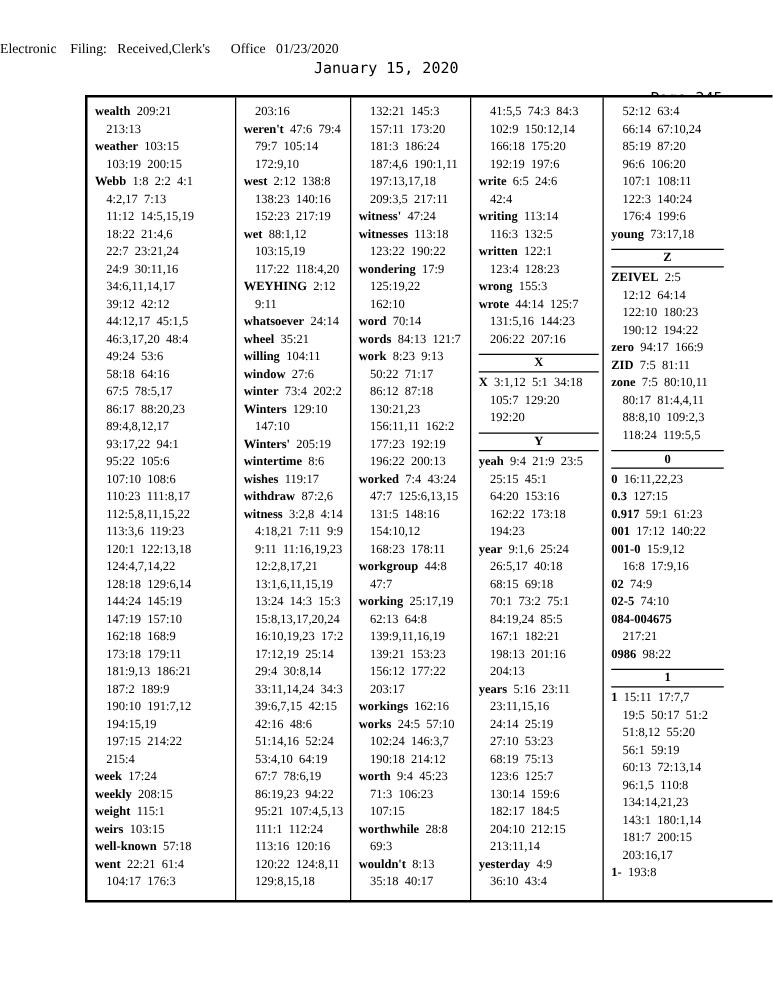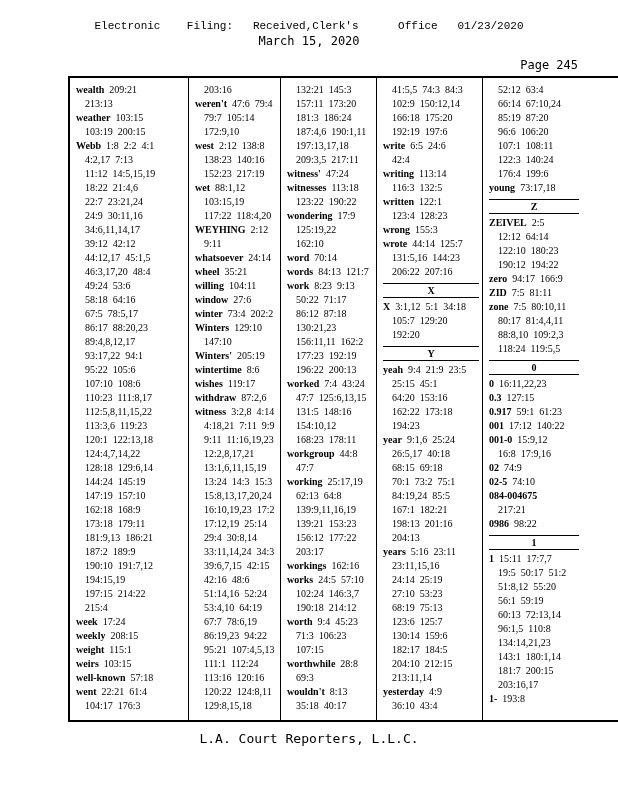--- a/index.html
+++ b/index.html
@@ -2,22 +2,22 @@
 <html><head>
 <meta charset="utf-8">
 <style>
   * { margin:0; padding:0; box-sizing:border-box; }
   html,body { background:#fff; }
   body {
     width:618px; height:800px; position:relative; overflow:hidden;
     font-family:"Liberation Serif", serif; color:#000;
   }
   .top1 {
-    font-family:Liberation Mono, monospace; font-size:11px;
-    text-align:center; padding-top:20px; white-space:pre;
+    font-family:Liberation Serif, serif; font-size:11px;
+    padding-top:33px; white-space:pre;
   }
   .top2 {
     font-family:"DejaVu Sans Mono", monospace; font-size:12px;
     text-align:center; white-space:pre; margin-top:2px;
   }
   .pageno {
     font-family:"DejaVu Sans Mono", monospace; font-size:12px;
     text-align:right; padding-right:40px; margin-top:10px;
   }
   .box {
@@ -46,25 +46,24 @@
     font-family:"DejaVu Sans Mono", monospace; font-size:13px;
   }
   .footer1 { top:731px; }
   .footer2 { top:748px; }
 </style>
 </head>
 <body>
 
 <div class="page">
   <div class="top1">Electronic    Filing:   Received,Clerk's      Office   01/23/2020</div>
-  <div class="top2">March 15, 2020</div>
+  <div class="top2">January 15, 2020</div>
   <div class="pageno">Page 245</div>
 
   <div class="box">
     <div class="col c0"><div class="entry"><b>wealth</b>  209:21</div><div class="cont">213:13</div><div class="entry"><b>weather</b>  103:15</div><div class="cont">103:19  200:15</div><div class="entry"><b>Webb</b>  1:8  2:2  4:1</div><div class="cont">4:2,17  7:13</div><div class="cont">11:12  14:5,15,19</div><div class="cont">18:22  21:4,6</div><div class="cont">22:7  23:21,24</div><div class="cont">24:9  30:11,16</div><div class="cont">34:6,11,14,17</div><div class="cont">39:12  42:12</div><div class="cont">44:12,17  45:1,5</div><div class="cont">46:3,17,20  48:4</div><div class="cont">49:24  53:6</div><div class="cont">58:18  64:16</div><div class="cont">67:5  78:5,17</div><div class="cont">86:17  88:20,23</div><div class="cont">89:4,8,12,17</div><div class="cont">93:17,22  94:1</div><div class="cont">95:22  105:6</div><div class="cont">107:10  108:6</div><div class="cont">110:23  111:8,17</div><div class="cont">112:5,8,11,15,22</div><div class="cont">113:3,6  119:23</div><div class="cont">120:1  122:13,18</div><div class="cont">124:4,7,14,22</div><div class="cont">128:18  129:6,14</div><div class="cont">144:24  145:19</div><div class="cont">147:19  157:10</div><div class="cont">162:18  168:9</div><div class="cont">173:18  179:11</div><div class="cont">181:9,13  186:21</div><div class="cont">187:2  189:9</div><div class="cont">190:10  191:7,12</div><div class="cont">194:15,19</div><div class="cont">197:15  214:22</div><div class="cont">215:4</div><div class="entry"><b>week</b>  17:24</div><div class="entry"><b>weekly</b>  208:15</div><div class="entry"><b>weight</b>  115:1</div><div class="entry"><b>weirs</b>  103:15</div><div class="entry"><b>well-known</b>  57:18</div><div class="entry"><b>went</b>  22:21  61:4</div><div class="cont">104:17  176:3</div></div>
     <div class="col c1"><div class="cont">203:16</div><div class="entry"><b>weren't</b>  47:6  79:4</div><div class="cont">79:7  105:14</div><div class="cont">172:9,10</div><div class="entry"><b>west</b>  2:12  138:8</div><div class="cont">138:23  140:16</div><div class="cont">152:23  217:19</div><div class="entry"><b>wet</b>  88:1,12</div><div class="cont">103:15,19</div><div class="cont">117:22  118:4,20</div><div class="entry"><b>WEYHING</b>  2:12</div><div class="cont">9:11</div><div class="entry"><b>whatsoever</b>  24:14</div><div class="entry"><b>wheel</b>  35:21</div><div class="entry"><b>willing</b>  104:11</div><div class="entry"><b>window</b>  27:6</div><div class="entry"><b>winter</b>  73:4  202:2</div><div class="entry"><b>Winters</b>  129:10</div><div class="cont">147:10</div><div class="entry"><b>Winters'</b>  205:19</div><div class="entry"><b>wintertime</b>  8:6</div><div class="entry"><b>wishes</b>  119:17</div><div class="entry"><b>withdraw</b>  87:2,6</div><div class="entry"><b>witness</b>  3:2,8  4:14</div><div class="cont">4:18,21  7:11  9:9</div><div class="cont">9:11  11:16,19,23</div><div class="cont">12:2,8,17,21</div><div class="cont">13:1,6,11,15,19</div><div class="cont">13:24  14:3  15:3</div><div class="cont">15:8,13,17,20,24</div><div class="cont">16:10,19,23  17:2</div><div class="cont">17:12,19  25:14</div><div class="cont">29:4  30:8,14</div><div class="cont">33:11,14,24  34:3</div><div class="cont">39:6,7,15  42:15</div><div class="cont">42:16  48:6</div><div class="cont">51:14,16  52:24</div><div class="cont">53:4,10  64:19</div><div class="cont">67:7  78:6,19</div><div class="cont">86:19,23  94:22</div><div class="cont">95:21  107:4,5,13</div><div class="cont">111:1  112:24</div><div class="cont">113:16  120:16</div><div class="cont">120:22  124:8,11</div><div class="cont">129:8,15,18</div></div>
     <div class="col c2"><div class="cont">132:21  145:3</div><div class="cont">157:11  173:20</div><div class="cont">181:3  186:24</div><div class="cont">187:4,6  190:1,11</div><div class="cont">197:13,17,18</div><div class="cont">209:3,5  217:11</div><div class="entry"><b>witness'</b>  47:24</div><div class="entry"><b>witnesses</b>  113:18</div><div class="cont">123:22  190:22</div><div class="entry"><b>wondering</b>  17:9</div><div class="cont">125:19,22</div><div class="cont">162:10</div><div class="entry"><b>word</b>  70:14</div><div class="entry"><b>words</b>  84:13  121:7</div><div class="entry"><b>work</b>  8:23  9:13</div><div class="cont">50:22  71:17</div><div class="cont">86:12  87:18</div><div class="cont">130:21,23</div><div class="cont">156:11,11  162:2</div><div class="cont">177:23  192:19</div><div class="cont">196:22  200:13</div><div class="entry"><b>worked</b>  7:4  43:24</div><div class="cont">47:7  125:6,13,15</div><div class="cont">131:5  148:16</div><div class="cont">154:10,12</div><div class="cont">168:23  178:11</div><div class="entry"><b>workgroup</b>  44:8</div><div class="cont">47:7</div><div class="entry"><b>working</b>  25:17,19</div><div class="cont">62:13  64:8</div><div class="cont">139:9,11,16,19</div><div class="cont">139:21  153:23</div><div class="cont">156:12  177:22</div><div class="cont">203:17</div><div class="entry"><b>workings</b>  162:16</div><div class="entry"><b>works</b>  24:5  57:10</div><div class="cont">102:24  146:3,7</div><div class="cont">190:18  214:12</div><div class="entry"><b>worth</b>  9:4  45:23</div><div class="cont">71:3  106:23</div><div class="cont">107:15</div><div class="entry"><b>worthwhile</b>  28:8</div><div class="cont">69:3</div><div class="entry"><b>wouldn't</b>  8:13</div><div class="cont">35:18  40:17</div></div>
     <div class="col c3"><div class="cont">41:5,5  74:3  84:3</div><div class="cont">102:9  150:12,14</div><div class="cont">166:18  175:20</div><div class="cont">192:19  197:6</div><div class="entry"><b>write</b>  6:5  24:6</div><div class="cont">42:4</div><div class="entry"><b>writing</b>  113:14</div><div class="cont">116:3  132:5</div><div class="entry"><b>written</b>  122:1</div><div class="cont">123:4  128:23</div><div class="entry"><b>wrong</b>  155:3</div><div class="entry"><b>wrote</b>  44:14  125:7</div><div class="cont">131:5,16  144:23</div><div class="cont">206:22  207:16</div><div class="sec">X</div><div class="entry"><b>X</b>  3:1,12  5:1  34:18</div><div class="cont">105:7  129:20</div><div class="cont">192:20</div><div class="sec">Y</div><div class="entry"><b>yeah</b>  9:4  21:9  23:5</div><div class="cont">25:15  45:1</div><div class="cont">64:20  153:16</div><div class="cont">162:22  173:18</div><div class="cont">194:23</div><div class="entry"><b>year</b>  9:1,6  25:24</div><div class="cont">26:5,17  40:18</div><div class="cont">68:15  69:18</div><div class="cont">70:1  73:2  75:1</div><div class="cont">84:19,24  85:5</div><div class="cont">167:1  182:21</div><div class="cont">198:13  201:16</div><div class="cont">204:13</div><div class="entry"><b>years</b>  5:16  23:11</div><div class="cont">23:11,15,16</div><div class="cont">24:14  25:19</div><div class="cont">27:10  53:23</div><div class="cont">68:19  75:13</div><div class="cont">123:6  125:7</div><div class="cont">130:14  159:6</div><div class="cont">182:17  184:5</div><div class="cont">204:10  212:15</div><div class="cont">213:11,14</div><div class="entry"><b>yesterday</b>  4:9</div><div class="cont">36:10  43:4</div></div>
     <div class="col c4"><div class="cont">52:12  63:4</div><div class="cont">66:14  67:10,24</div><div class="cont">85:19  87:20</div><div class="cont">96:6  106:20</div><div class="cont">107:1  108:11</div><div class="cont">122:3  140:24</div><div class="cont">176:4  199:6</div><div class="entry"><b>young</b>  73:17,18</div><div class="sec">Z</div><div class="entry"><b>ZEIVEL</b>  2:5</div><div class="cont">12:12  64:14</div><div class="cont">122:10  180:23</div><div class="cont">190:12  194:22</div><div class="entry"><b>zero</b>  94:17  166:9</div><div class="entry"><b>ZID</b>  7:5  81:11</div><div class="entry"><b>zone</b>  7:5  80:10,11</div><div class="cont">80:17  81:4,4,11</div><div class="cont">88:8,10  109:2,3</div><div class="cont">118:24  119:5,5</div><div class="sec">0</div><div class="entry"><b>0</b>  16:11,22,23</div><div class="entry"><b>0.3</b>  127:15</div><div class="entry"><b>0.917</b>  59:1  61:23</div><div class="entry"><b>001</b>  17:12  140:22</div><div class="entry"><b>001-0</b>  15:9,12</div><div class="cont">16:8  17:9,16</div><div class="entry"><b>02</b>  74:9</div><div class="entry"><b>02-5</b>  74:10</div><div class="entry"><b>084-004675</b></div><div class="cont">217:21</div><div class="entry"><b>0986</b>  98:22</div><div class="sec">1</div><div class="entry"><b>1</b>  15:11  17:7,7</div><div class="cont">19:5  50:17  51:2</div><div class="cont">51:8,12  55:20</div><div class="cont">56:1  59:19</div><div class="cont">60:13  72:13,14</div><div class="cont">96:1,5  110:8</div><div class="cont">134:14,21,23</div><div class="cont">143:1  180:1,14</div><div class="cont">181:7  200:15</div><div class="cont">203:16,17</div><div class="entry"><b>1-</b>  193:8</div></div>
   </div>
 
-  <div class="footer1">L.A. Court Reporters, L.L.C.</div>
 </div>
 
 </body></html>

